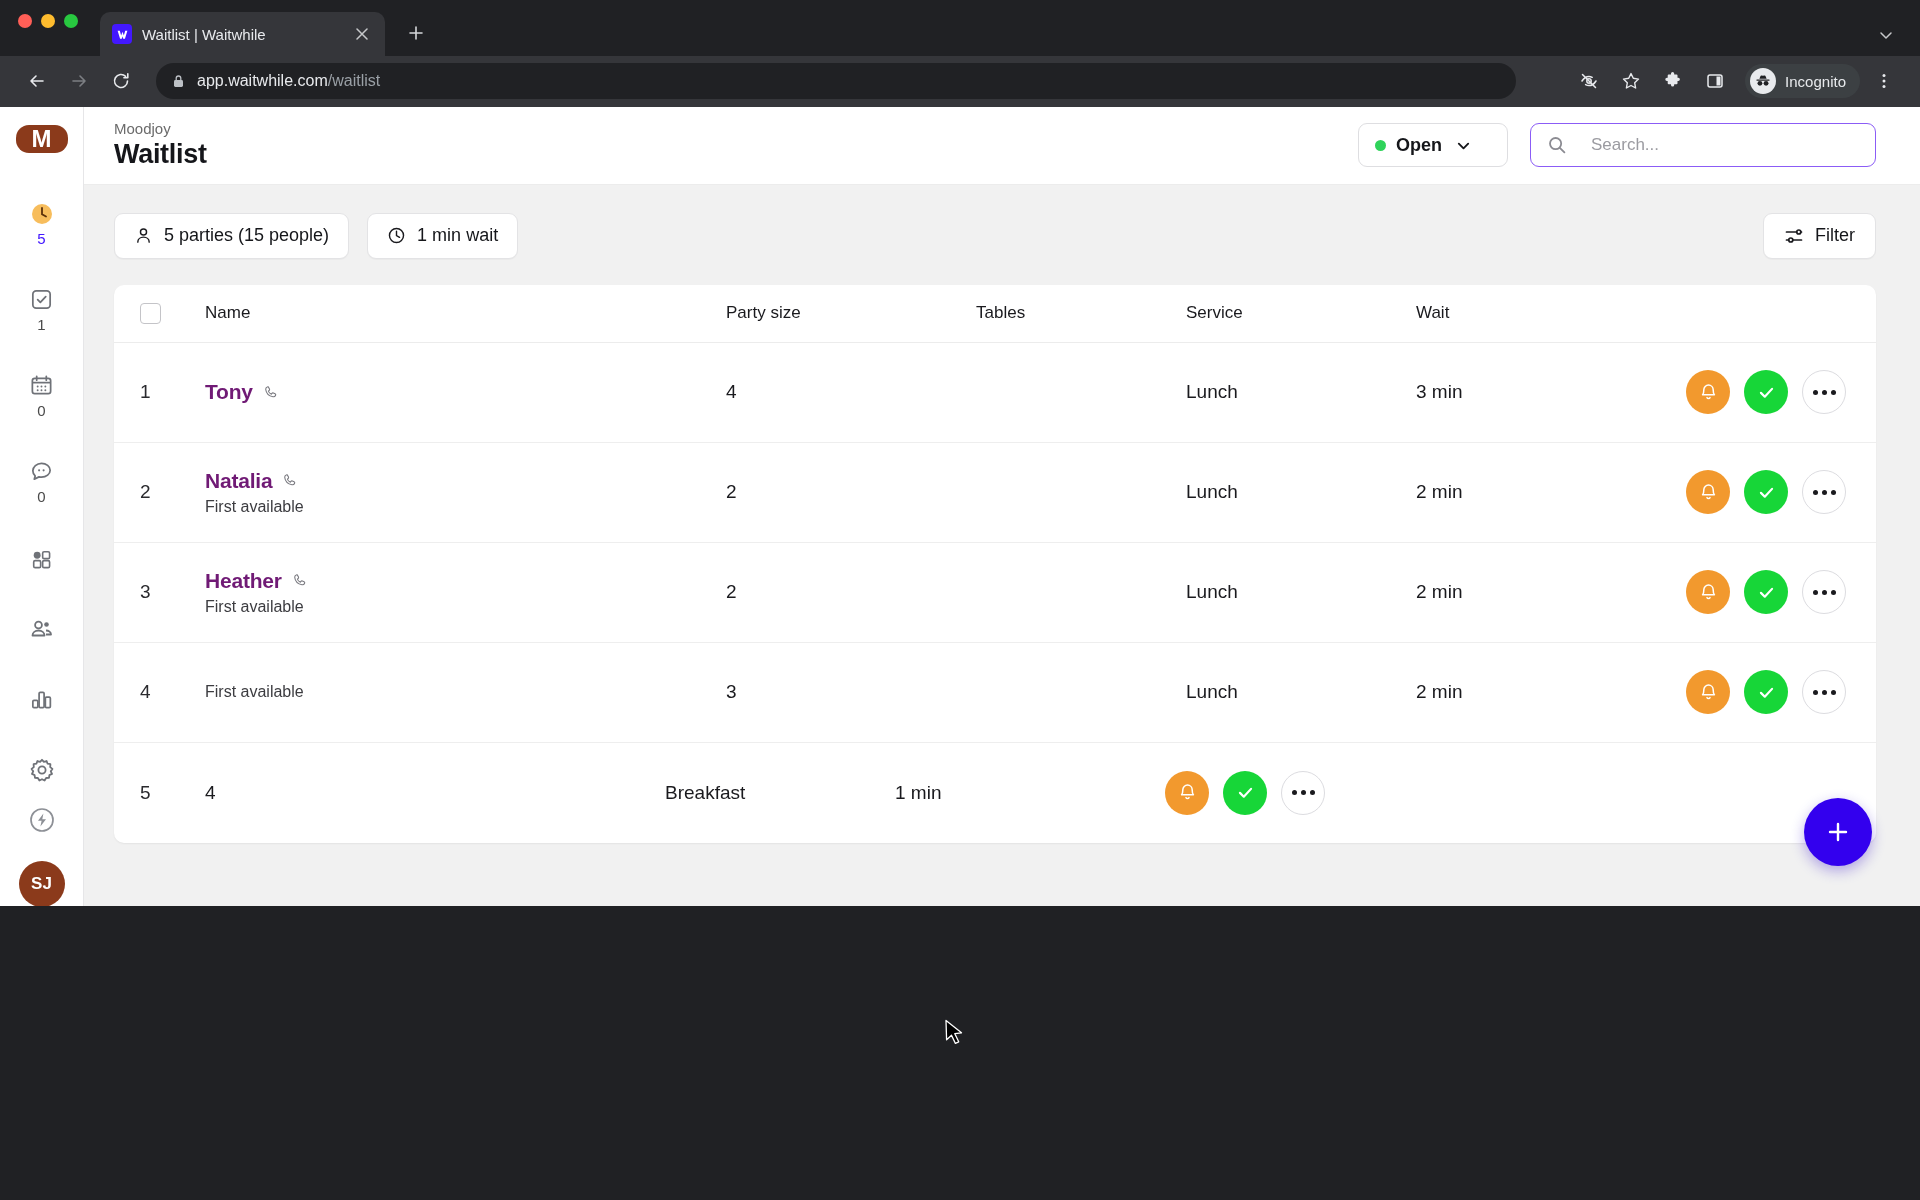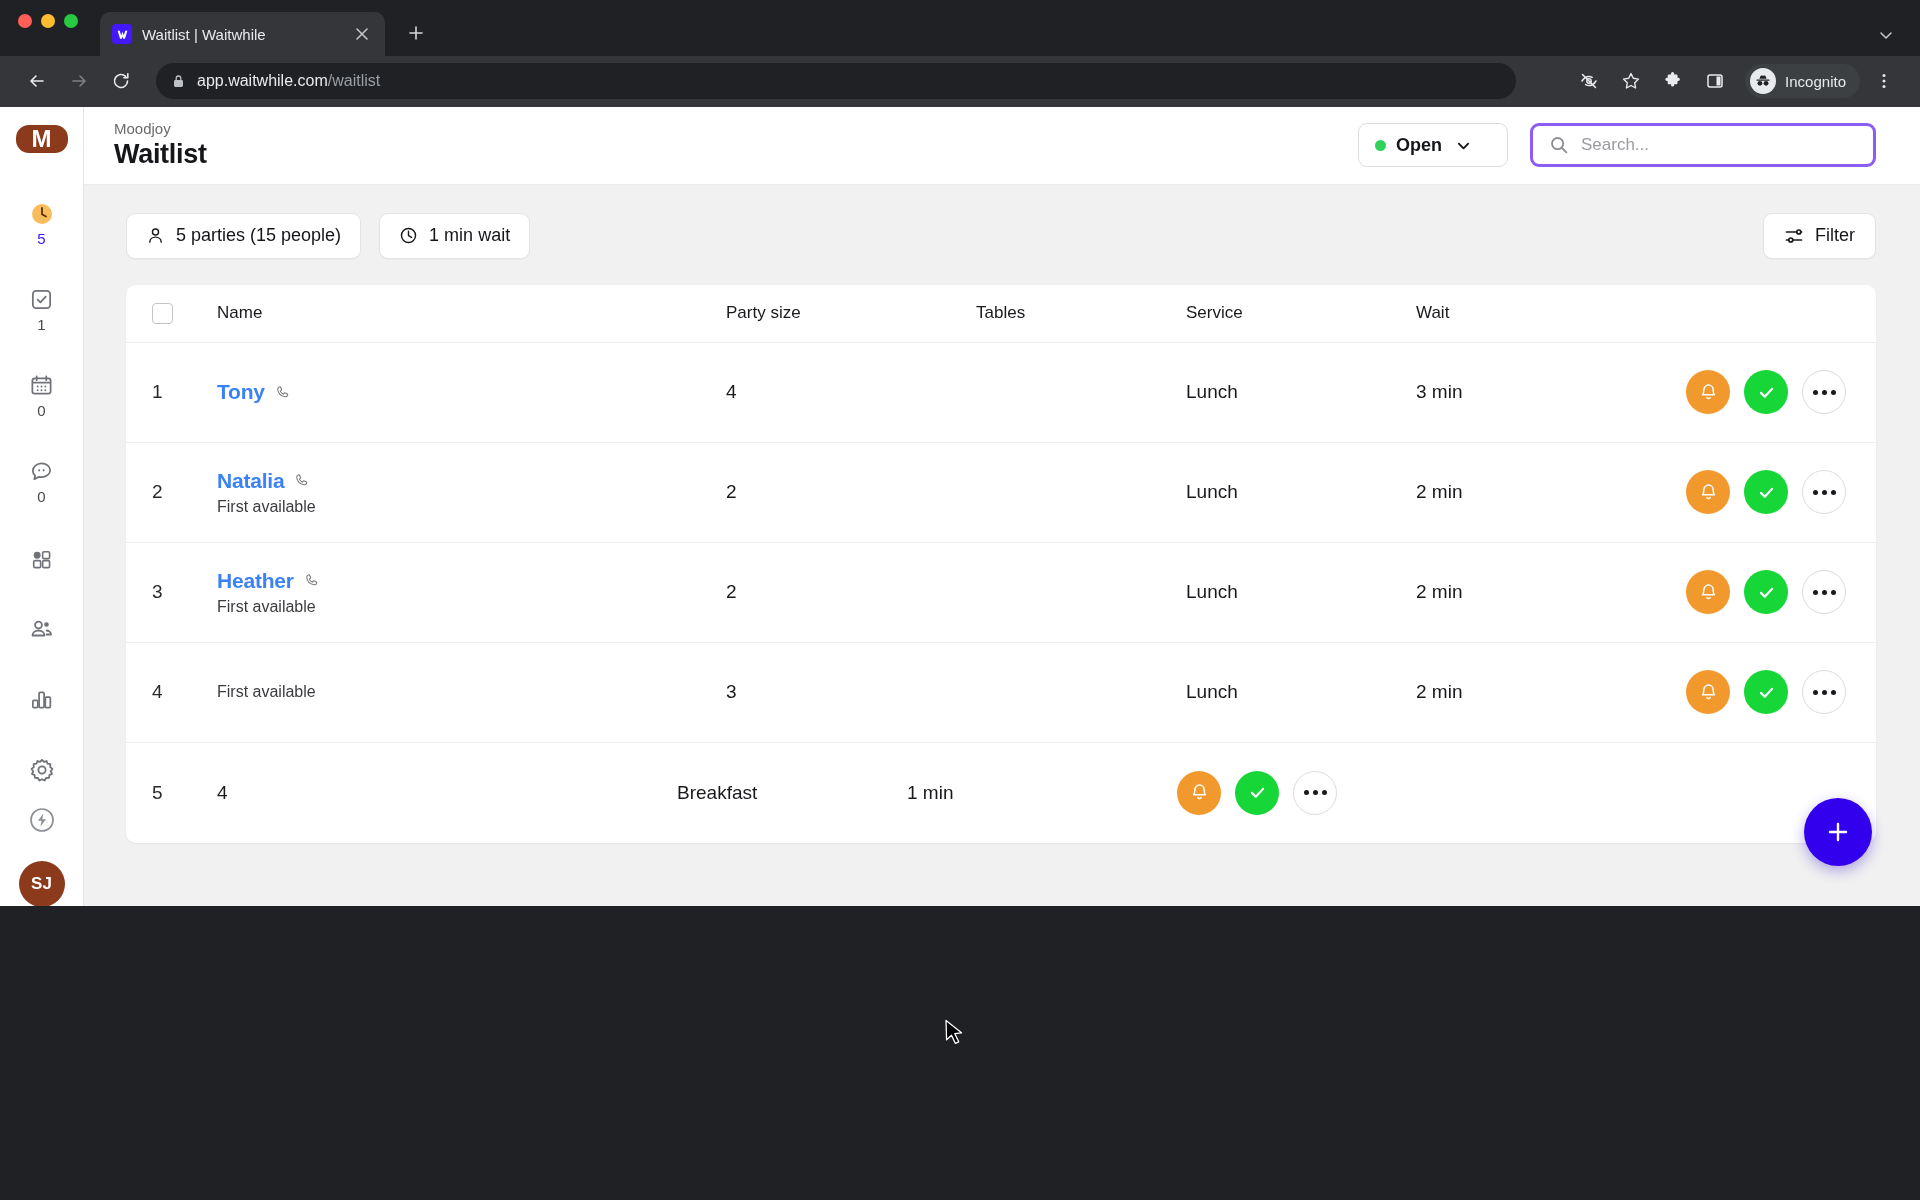--- a/index.html
+++ b/index.html
@@ -172,36 +172,36 @@
     height: 44px; min-width: 150px;
     border: 1px solid #dedee1; border-radius: 9px;
     background: #fff;
     display: flex; align-items: center; gap: 10px;
     padding: 0 16px;
     font-size: 18px; font-weight: 600; color: #15161a;
   }
   .status-dot { width: 11px; height: 11px; border-radius: 50%; background: #2fd35a; }
   .search-box {
     width: 346px; height: 44px;
-    border: 3px solid #8b5cf6; border-radius: 9px;
+    border: 1px solid #8b5cf6; border-radius: 9px;
     background: #fff;
-    display: flex; align-items: center; gap: 12px;
+    display: flex; align-items: center; gap: 24px;
     padding: 0 16px;
   }
   .search-box input {
     border: none; outline: none; background: transparent;
     font-size: 17px; color: #15161a; width: 100%;
     font-family: "Liberation Sans", sans-serif;
   }
   .search-box input::placeholder { color: #9b9ba1; }
 
   .content {
     flex: 1 1 auto;
     background: #f1f1f1;
-    padding: 28px 44px 0 42px;
+    padding: 28px 44px 0 30px;
     overflow: hidden;
     position: relative;
   }
   .toolbar-row { display: flex; align-items: center; gap: 18px; margin-bottom: 26px; }
   .chip {
     height: 46px;
     background: #fff; border: 1px solid #e3e3e5; border-radius: 9px;
     display: flex; align-items: center; gap: 11px;
     padding: 0 19px;
     font-size: 18px; color: #15161a;
@@ -247,21 +247,21 @@
     display: flex; align-items: center;
     height: 100px;
     padding: 0 30px 0 26px;
     border-bottom: 1px solid #eeeeee;
     font-size: 19px; color: #1a1a1e;
   }
   .t-row:last-child { border-bottom: none; }
   .row-idx { font-size: 19px; color: #2a2a2e; }
   .name-cell { display: flex; flex-direction: column; gap: 5px; }
   .name-line { display: flex; align-items: center; gap: 9px; }
-  .name-txt { font-size: 21px; font-weight: 700; color: #3b82f6; letter-spacing: -0.2px; }
+  .name-txt { font-size: 21px; font-weight: 700; color: #701a75; letter-spacing: -0.2px; }
   .name-sub { font-size: 16px; color: #3c3c40; }
   .actions { display: flex; align-items: center; justify-content: flex-end; gap: 14px; }
   .act {
     width: 44px; height: 44px; border-radius: 50%;
     display: flex; align-items: center; justify-content: center;
   }
   .act.notify { background: #f2992e; }
   .act.done { background: #17d638; }
   .act.more { background: #fff; border: 1.4px solid #dcdce0; }
   .act.more .dots { display: flex; gap: 4px; }

